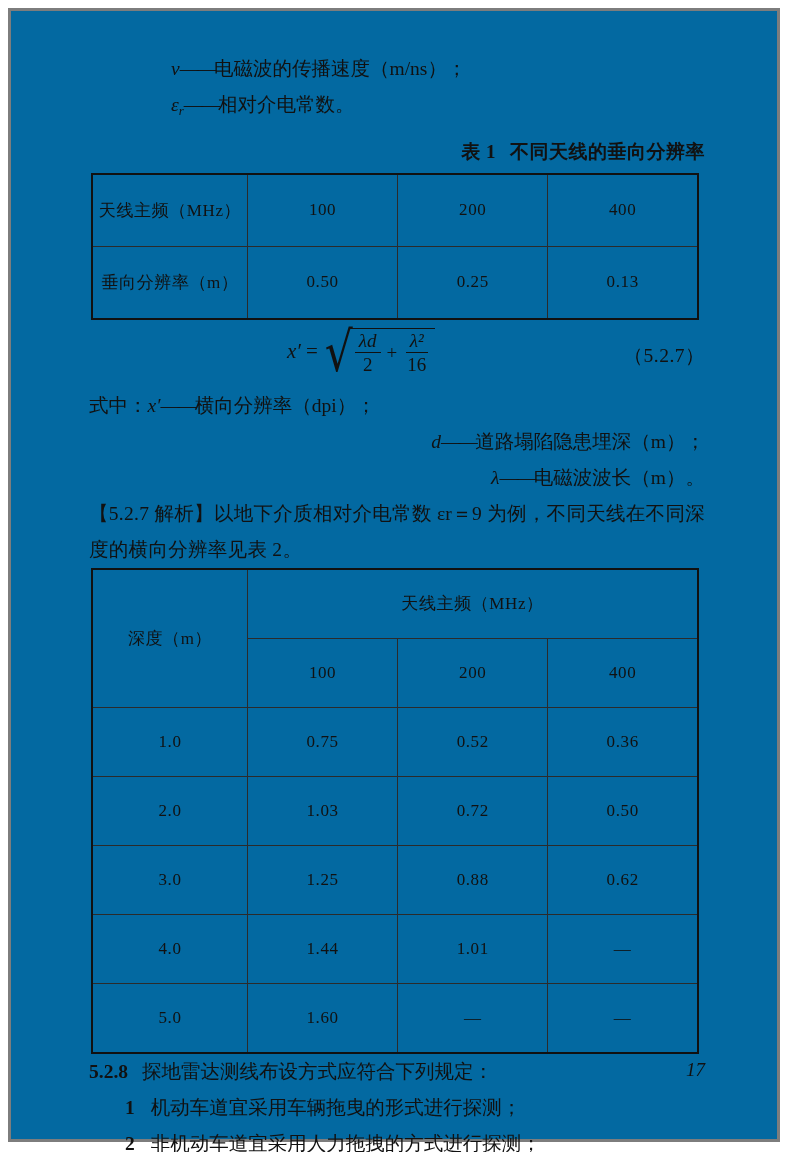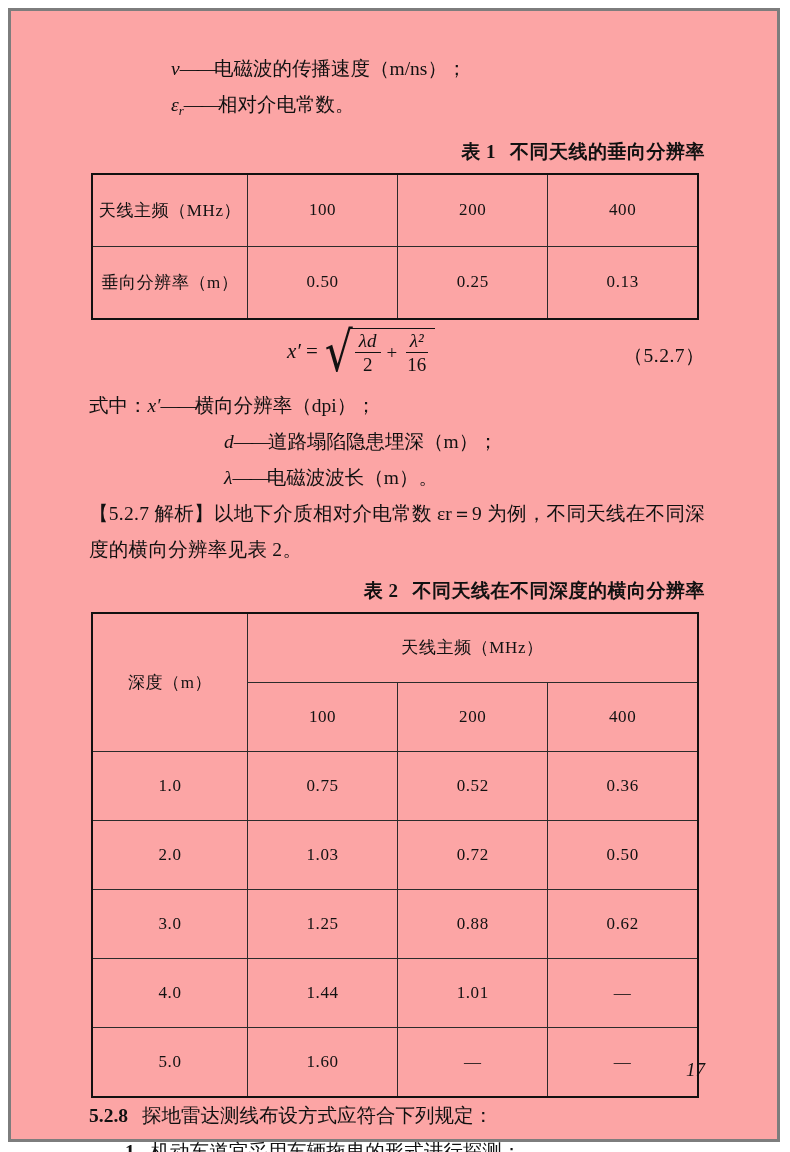--- a/index.html
+++ b/index.html
@@ -17,21 +17,21 @@
 
   
   #page {
     position: absolute;
     left: 8px;
     top: 8px;
     width: 772px;
     height: 1134px;
     box-sizing: border-box;
     border: 3px solid #7d7d7d;
-    background: #fca5a5;
+    background: #0369a1;
   }
 
   #content {
     position: absolute;
     left: 78px;
     top: 40px;
     width: 616px;
   }
 
   
@@ -48,20 +48,21 @@
     margin: 0;
     font-size: 19.5px;
     line-height: 36px;
     padding-left: 82px;
   }
   .indent-def2 {
     margin: 0;
     font-size: 19.5px;
     line-height: 36px;
     padding-left: 135px;
+    text-align: right;
   }
 
   .mathvar {
     font-family: "Liberation Serif", "DejaVu Serif", serif;
     font-style: italic;
   }
   .sub { font-size: 0.66em; vertical-align: -0.28em; }
   .dash { letter-spacing: -0.12em; }
 
   .clause {
@@ -247,21 +248,20 @@
       </div>
       <div class="eq-num">（5.2.7）</div>
     </div>
 
     <div class="clause"><span>式中：</span><span class="mathvar">x′</span><span class="dash">——</span><span>横向分辨率（dpi）；</span></div>
     <div class="indent-def2"><span class="mathvar">d</span><span class="dash">——</span><span>道路塌陷隐患埋深（m）；</span></div>
     <div class="indent-def2"><span class="mathvar">λ</span><span class="dash">——</span><span>电磁波波长（m）。</span></div>
 
     <p class="para"><span>【5.2.7 解析】</span><span>以地下介质相对介电常数 εr＝9 为例，不同天线在不同深度的横向分辨率见表 2。</span></p>
 
-    <div class="table-caption"><span>表 2</span><span class="cap-gap"></span><span>不同天线在不同深度的横向分辨率</span></div>
 
     <table class="doc t2 outer-thick">
       <tbody>
         <tr>
           <td class="depthhead" rowspan="2" style="width:150px">深度（m）</td>
           <td class="grouphead" colspan="3">天线主频（MHz）</td>
         </tr>
         <tr>
           <td>100</td>
           <td>200</td>

